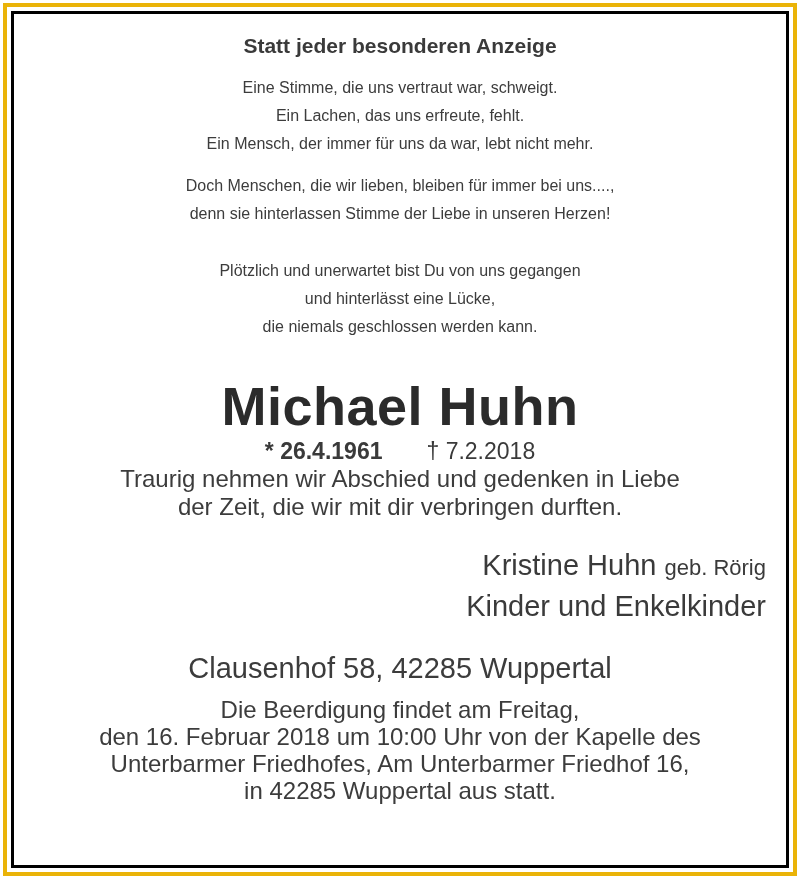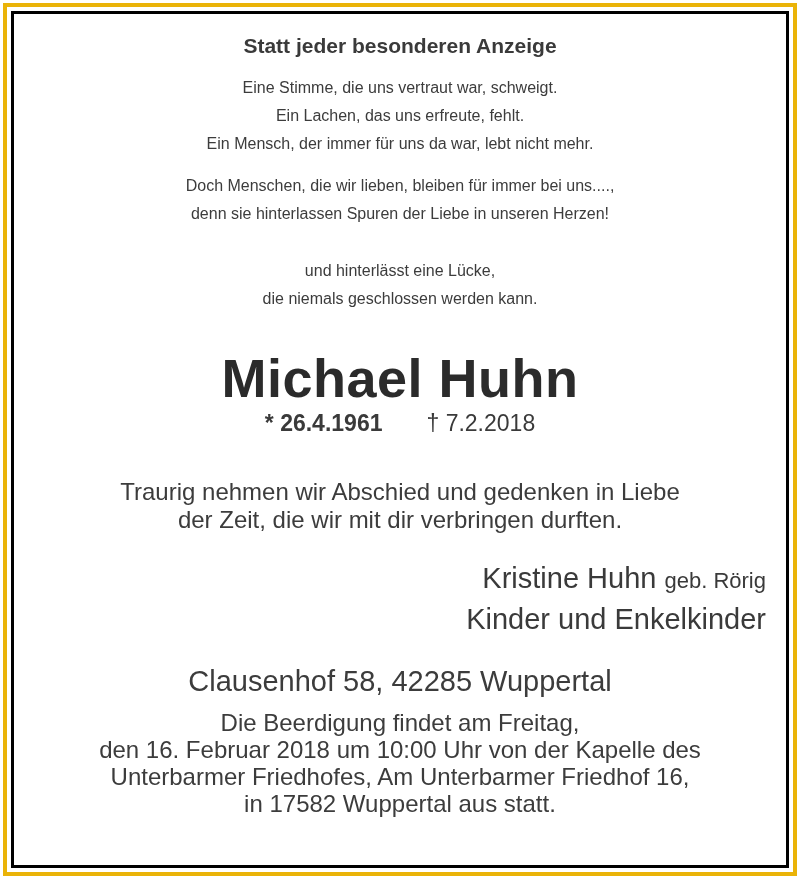--- a/index.html
+++ b/index.html
@@ -51,21 +51,20 @@
   }
   .dates {
     margin-top: 2px;
     font-size: 23px;
     line-height: 28px;
     color: #3a3a3a;
   }
   .dates .birth { margin-right: 22px; font-weight: bold; }
   .dates .death { margin-left: 22px; }
   .farewell {
-    margin-top: 41px;
     font-size: 24px;
     line-height: 28px;
   }
   .mourners {
     margin-top: 25px;
     font-size: 29px;
     line-height: 38px;
     color: #3a3a3a;
     text-align: right;
   }
@@ -92,24 +91,25 @@
     <div class="announce">Statt jeder besonderen Anzeige</div>
 
     <div class="verse verse-1">
       <div>Eine Stimme, die uns vertraut war, schweigt.</div>
       <div>Ein Lachen, das uns erfreute, fehlt.</div>
       <div>Ein Mensch, der immer für uns da war, lebt nicht mehr.</div>
     </div>
 
     <div class="verse verse-2">
       <div>Doch Menschen, die wir lieben, bleiben für immer bei uns....,</div>
-      <div>denn sie hinterlassen Spuren der Liebe in unseren Herzen!</div>
+      <div>denn sie hinterlassen Stimme der Liebe in unseren Herzen!</div>
     </div>
 
     <div class="verse verse-3">
+      <div>Plötzlich und unerwartet bist Du von uns gegangen</div>
       <div>und hinterlässt eine Lücke,</div>
       <div>die niemals geschlossen werden kann.</div>
     </div>
 
     <div class="deceased">Michael Huhn</div>
 
     <div class="dates">
       <span class="birth">* 26.4.1961</span><span class="death">† 7.2.2018</span>
     </div>
 
@@ -122,17 +122,17 @@
       <div><span>Kristine Huhn</span> <span class="maiden">geb. Rörig</span></div>
       <div>Kinder und Enkelkinder</div>
     </div>
 
     <div class="address">Clausenhof 58, 42285 Wuppertal</div>
 
     <div class="funeral">
       <div>Die Beerdigung findet am Freitag,</div>
       <div>den 16. Februar 2018 um 10:00 Uhr von der Kapelle des</div>
       <div>Unterbarmer Friedhofes, Am Unterbarmer Friedhof 16,</div>
-      <div>in 17582 Wuppertal aus statt.</div>
+      <div>in 42285 Wuppertal aus statt.</div>
     </div>
 
   </div>
 </div>
 
 </body></html>

